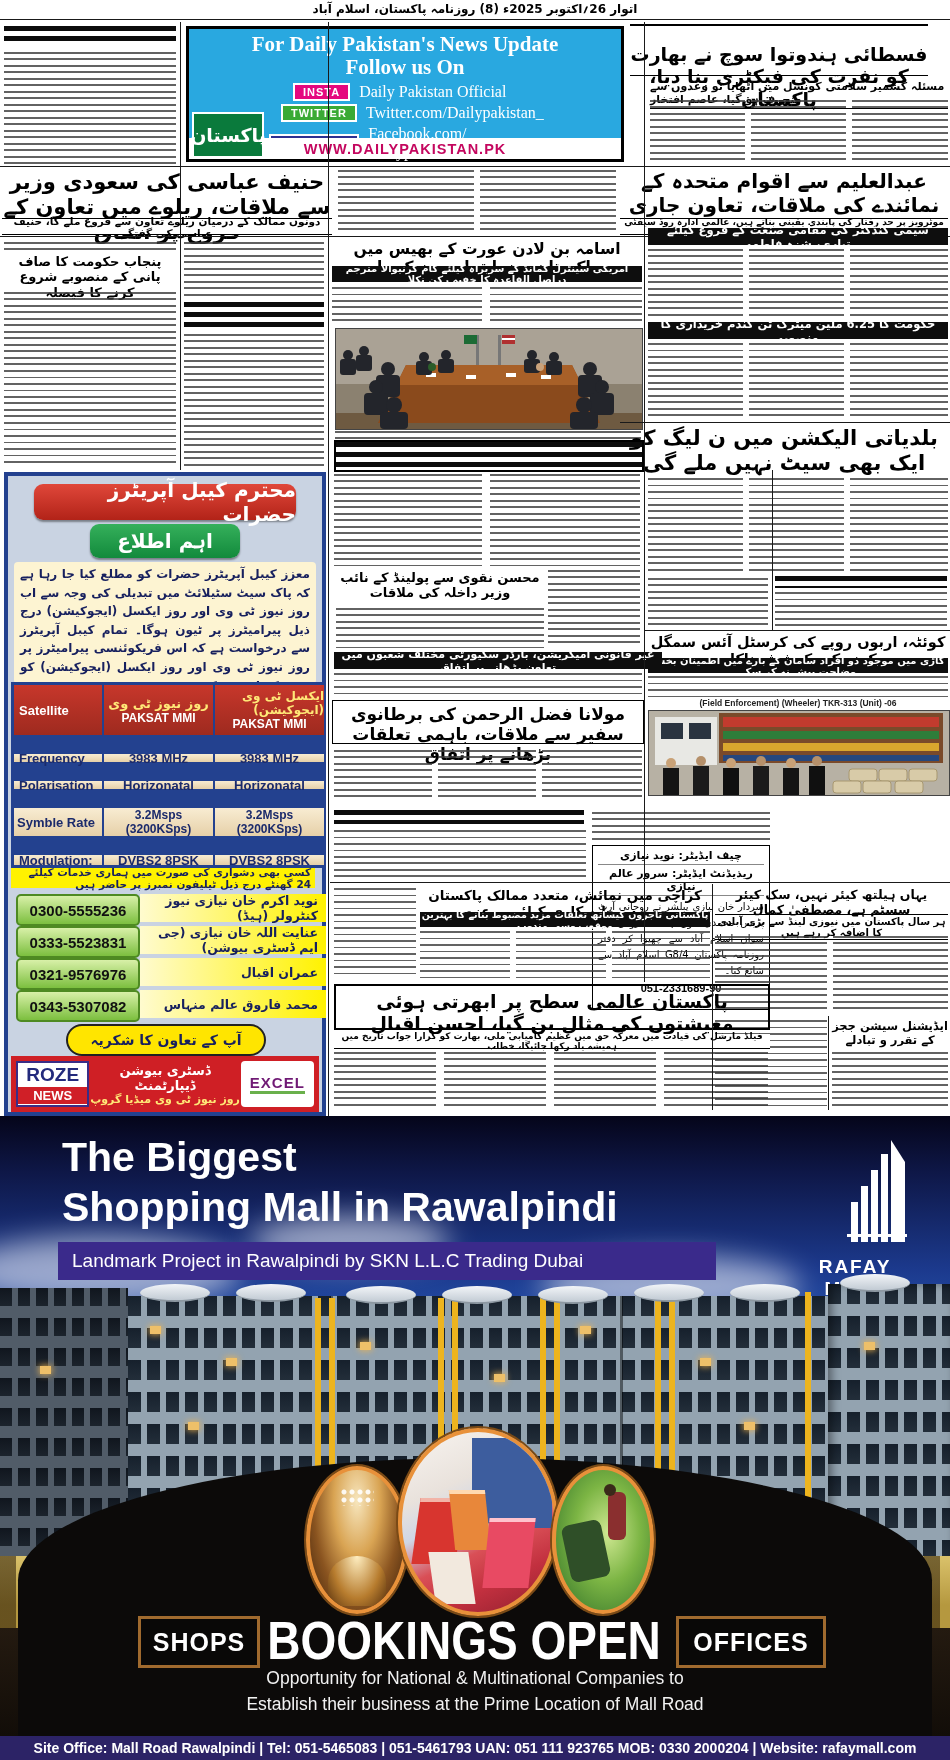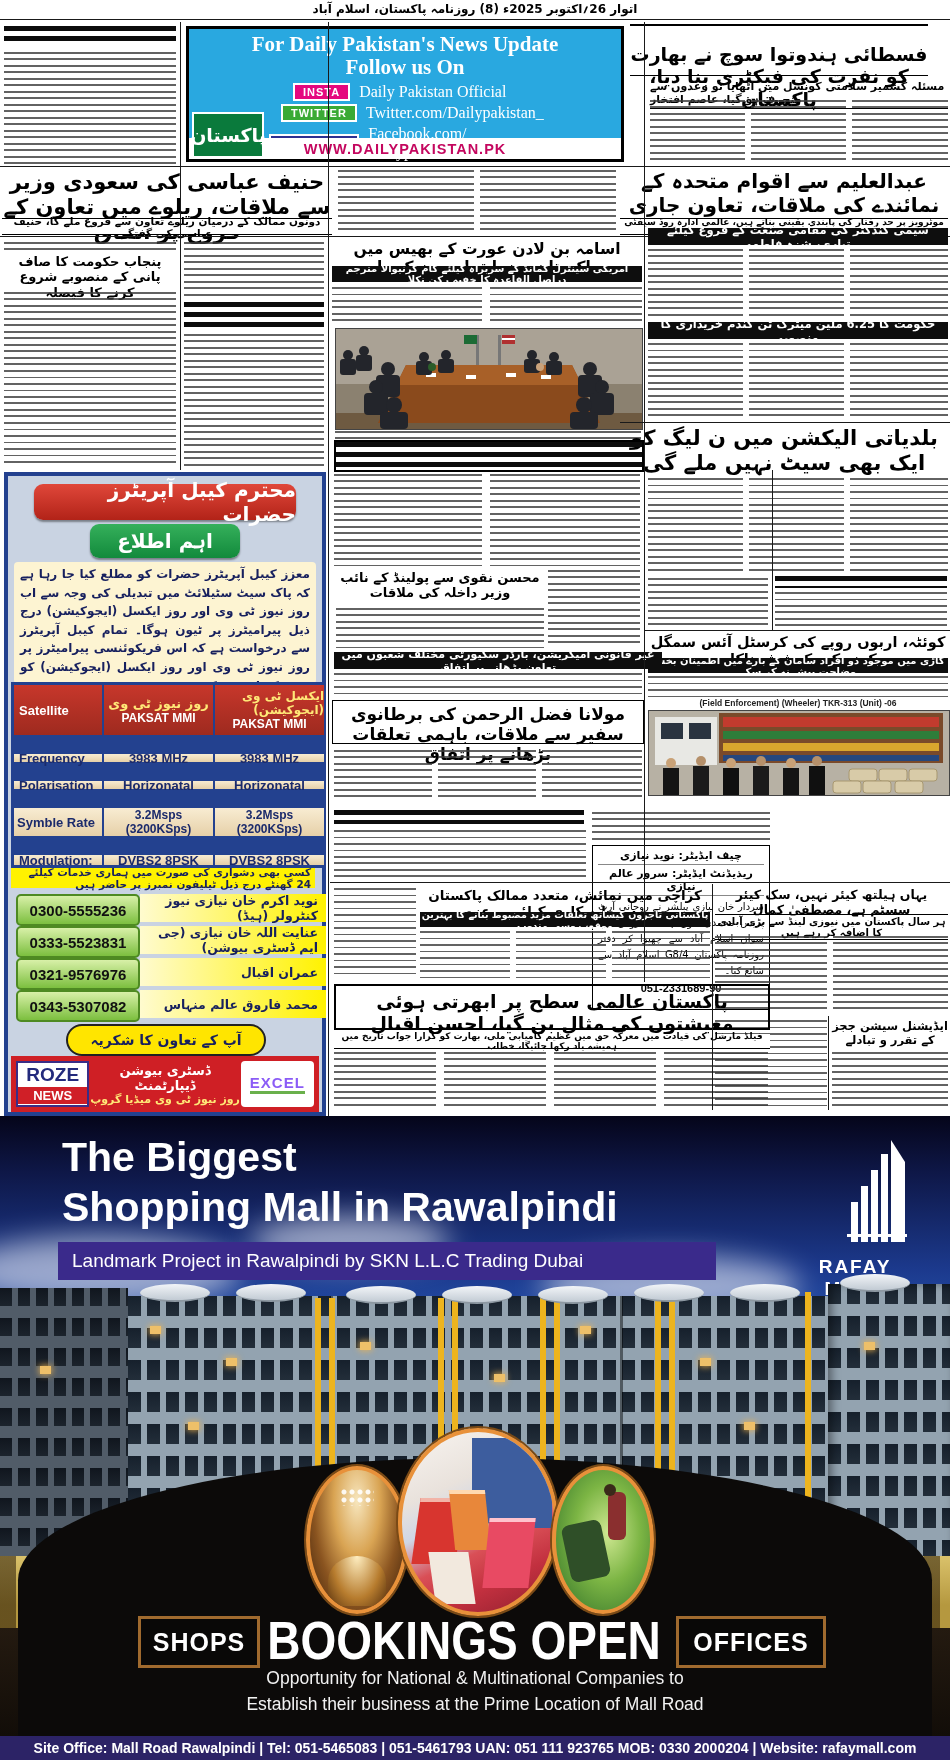--- a/index.html
+++ b/index.html
@@ -288,21 +288,21 @@
     <div style="position:absolute;left:3px;top:580px;width:308px;height:56px;background:#cf1f25;display:flex;align-items:center;justify-content:space-between;padding:0 5px;box-sizing:border-box;">
       <div style="width:76px;height:46px;background:#fff;border:2px solid #3a2d86;box-sizing:border-box;text-align:center;">
         <div class="lat" style="color:#232a7c;font-weight:bold;font-size:19px;line-height:24px;">ROZE</div>
         <div class="lat" style="color:#fff;background:#d01f27;font-weight:bold;font-size:13px;line-height:17px;">NEWS</div>
       </div>
       <div style="text-align:center;">
         <div class="u" style="color:#fff;font-weight:bold;font-size:13px;">ڈسٹری بیوشن ڈیپارٹمنٹ</div>
         <div class="u" style="color:#ffe877;font-weight:bold;font-size:11px;">روز نیوز ٹی وی میڈیا گروپ</div>
       </div>
       <div style="width:76px;height:46px;background:#fff;border-radius:4px;display:flex;align-items:center;justify-content:center;">
-        <span class="lat" style="color:#8b5cf6;font-weight:bold;font-size:15px;letter-spacing:1px;border-bottom:3px solid #6ab04c;">EXCEL</span>
+        <span class="lat" style="color:#701a75;font-weight:bold;font-size:15px;letter-spacing:1px;border-bottom:3px solid #6ab04c;">EXCEL</span>
       </div>
     </div>
   </div>
 
   <div class="abs hstripes" style="left:334px;top:440px;width:306px;height:28px;border:2px solid #000;"></div>
   <div class="abs stripes" style="left:334px;top:474px;width:148px;height:92px;"></div>
   <div class="abs stripes" style="left:490px;top:474px;width:150px;height:92px;"></div>
   <div class="abs u bigh" style="left:336px;top:570px;width:208px;font-size:13px;">محسن نقوی سے پولینڈ کے نائب وزیر داخلہ کی ملاقات</div>
   <div class="abs stripes" style="left:548px;top:570px;width:92px;height:78px;"></div>
   <div class="abs stripes" style="left:336px;top:608px;width:208px;height:40px;"></div>

